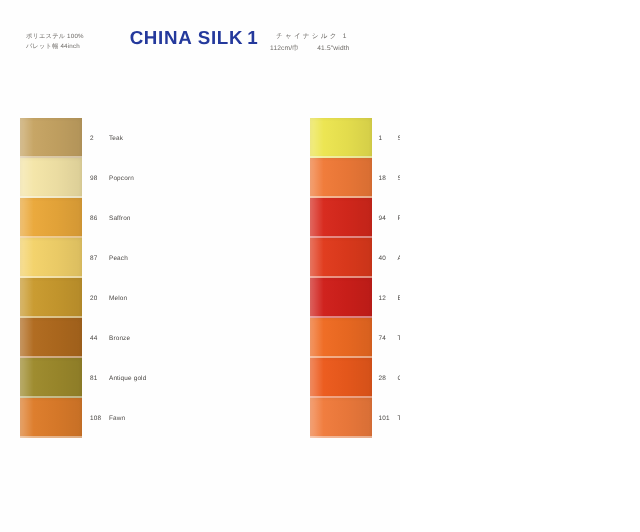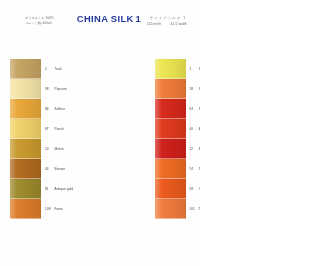--- a/index.html
+++ b/index.html
@@ -19,21 +19,21 @@
     height: 266px;
     position: relative;
     background: #fefefe;
     box-sizing: border-box;
   }
 
   
   .header {
     position: absolute;
     top: 0;
-    left: 12px;
+    left: 0;
     width: 200px;
     height: 48px;
   }
   .hdr-left {
     position: absolute;
     left: 13px;
     top: 16px;
     width: 52px;
     color: #6d6a66;
     font-size: 3.1px;

